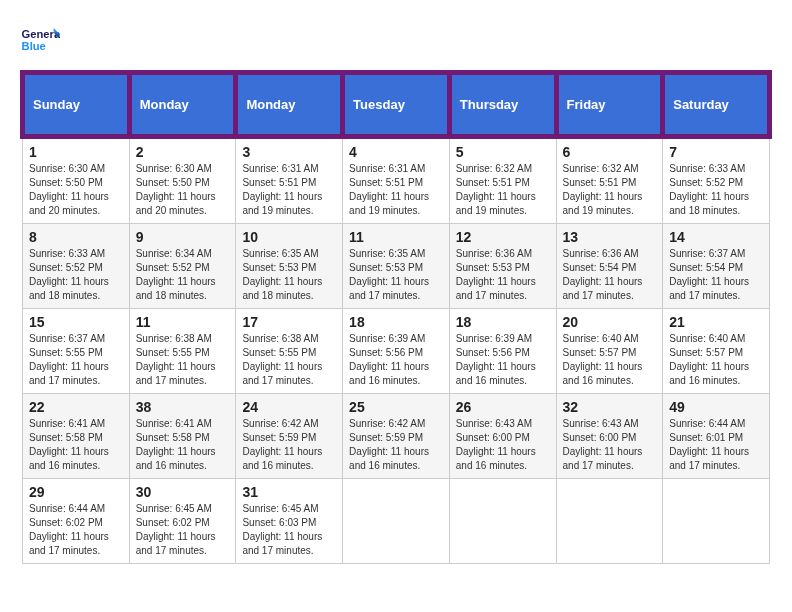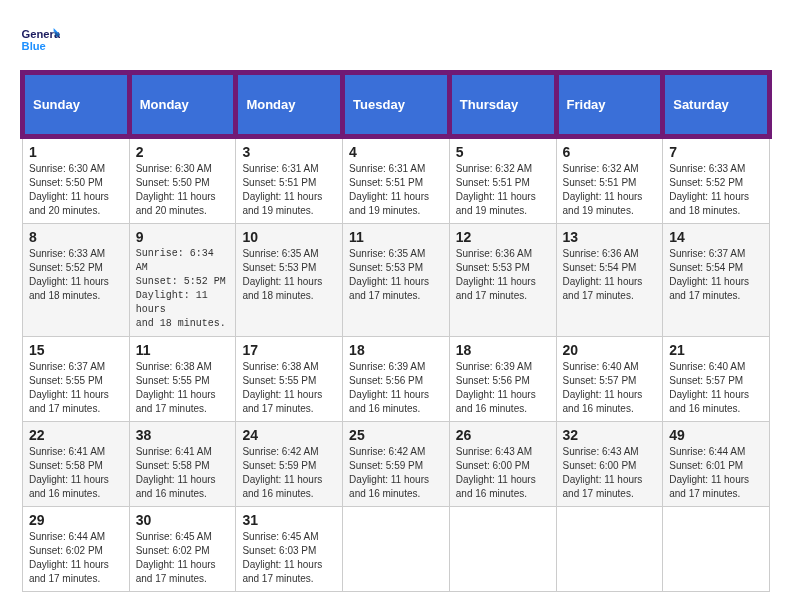--- a/index.html
+++ b/index.html
@@ -164,21 +164,21 @@
       <tr>
         <td>
           <span class="day-number">8</span>
           <div class="day-info" style="white-space: pre-line;">Sunrise: 6:33 AM
 Sunset: 5:52 PM
 Daylight: 11 hours
 and 18 minutes.</div>
         </td>
         <td>
           <span class="day-number">9</span>
-          <div class="day-info" style="white-space: pre-line; font-family: Liberation Mono, monospace;">Sunrise: 6:34 AM
+          <div class="day-info" style="white-space: pre-line;">Sunrise: 6:34 AM
 Sunset: 5:52 PM
 Daylight: 11 hours
 and 18 minutes.</div>
         </td>
         <td>
           <span class="day-number">10</span>
           <div class="day-info" style="white-space: pre-line;">Sunrise: 6:35 AM
 Sunset: 5:53 PM
 Daylight: 11 hours
 and 18 minutes.</div>

